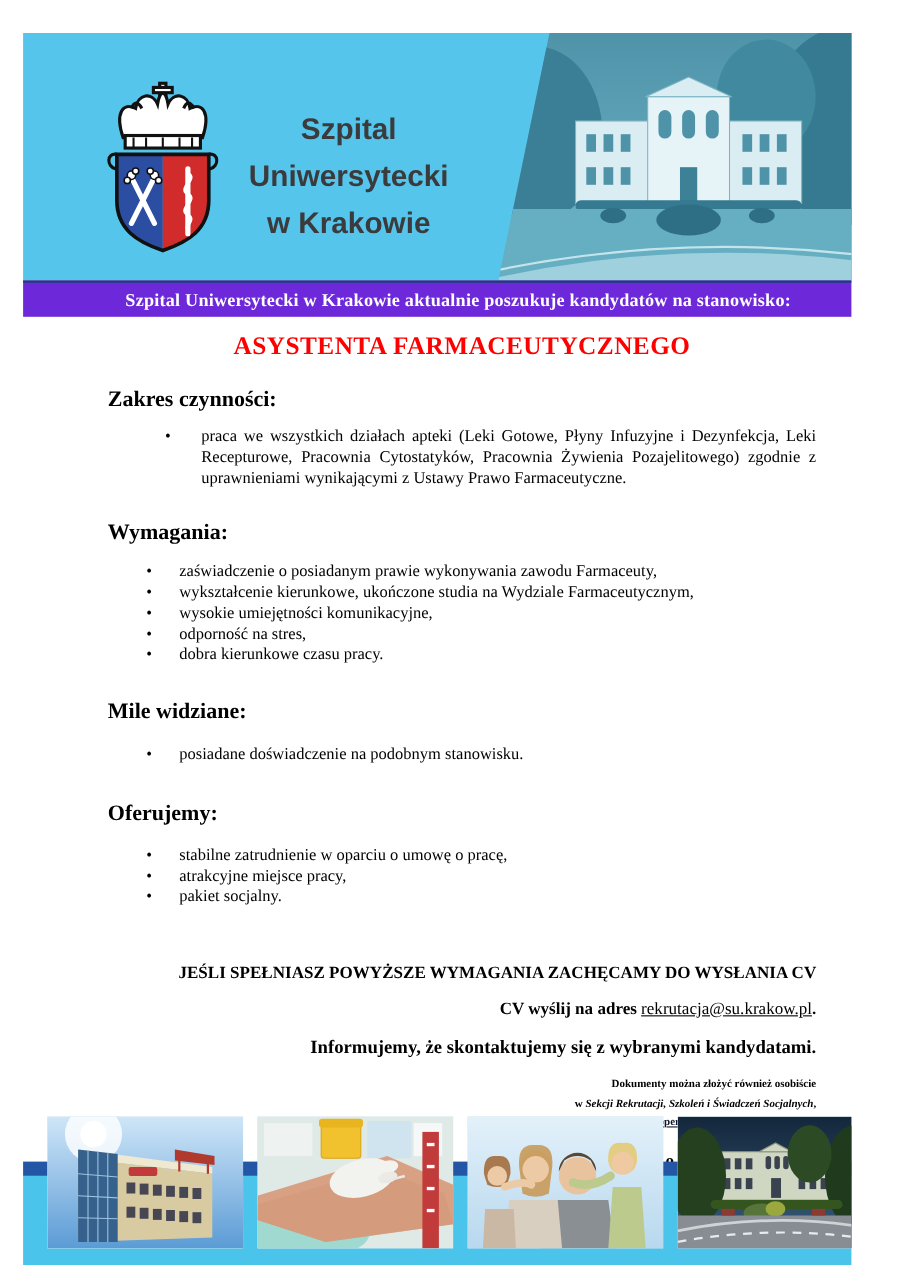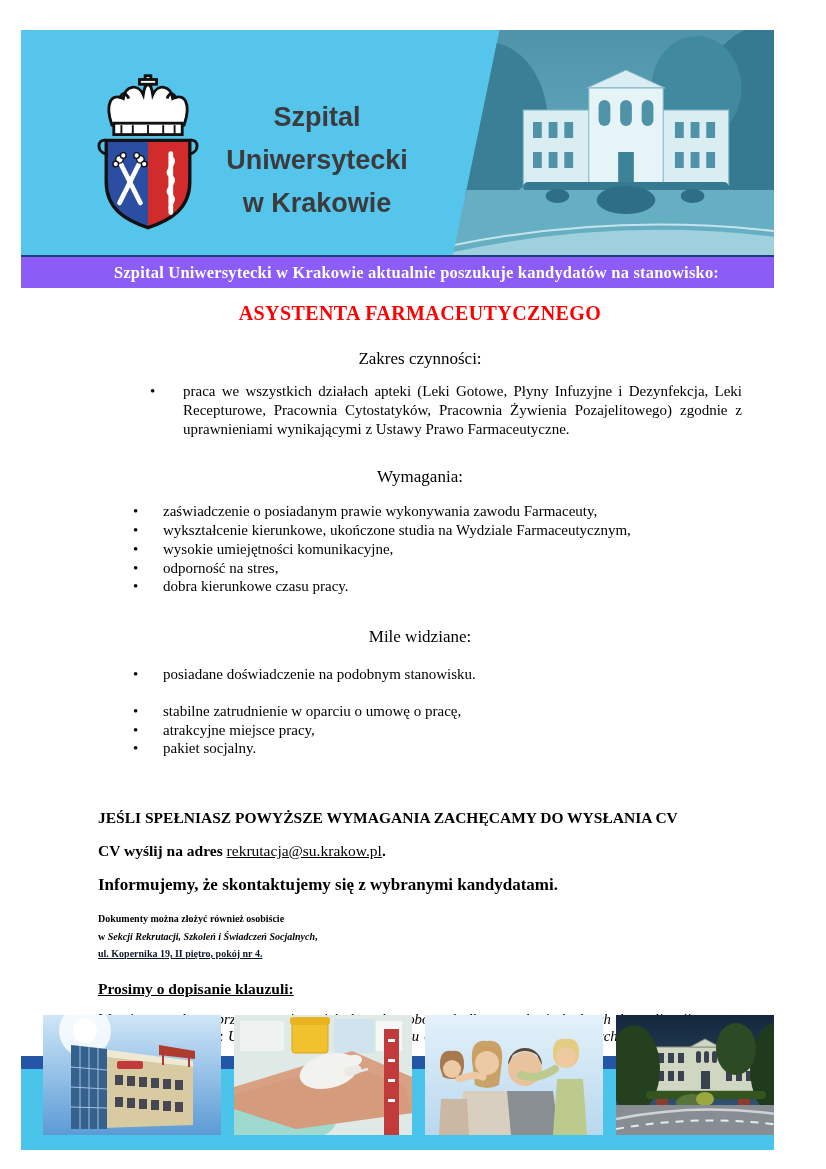--- a/index.html
+++ b/index.html
@@ -10,41 +10,41 @@
   .header{position:absolute;left:21px;top:30px;width:791px;height:225px;background:#56C5EC;overflow:hidden;}
   .crest{position:absolute;left:70px;top:40px;width:114px;height:166px;}
   .org-name{position:absolute;left:196px;top:66px;width:200px;text-align:center;
             font-family:"Liberation Sans", sans-serif;font-weight:bold;color:#3b3b3d;
             font-size:27px;line-height:43px;}
   .header-photo{position:absolute;right:0;top:0;width:372px;height:225px;
                 clip-path:polygon(16% 0,100% 0,100% 100%,3.5% 100%);}
   .header-photo svg{display:block;width:100%;height:100%;}
 
   
-  .banner{position:absolute;left:21px;top:255px;width:791px;height:33px;background:#8b5cf6;
+  .banner{position:absolute;left:21px;top:255px;width:791px;height:33px;background:#6d28d9;
           border-top:2px solid #1c3f77;box-sizing:border-box;
           display:flex;align-items:center;justify-content:center;}
   .banner span{color:#ffffff;font-weight:bold;font-size:16.5px;letter-spacing:.2px;}
 
   
   .content{position:absolute;left:98px;top:288px;width:644px;font-size:15px;}
-  .job-title{margin:14px 0 0;text-align:center;font-size:20px;font-weight:bold;color:#FF0000;letter-spacing:.4px;}
-  .sec-h{font-weight:normal;font-size:17px;text-align:center;}
+  .job-title{margin:14px 0 0;text-align:center;font-size:23px;font-weight:bold;color:#FF0000;letter-spacing:.4px;}
+  .sec-h{font-weight:bold;font-size:20px;}
   .mt24{margin-top:24px}.mt29{margin-top:29px}.mt31{margin-top:31px}.mt32{margin-top:32px}
   ul{list-style:none;margin:0;padding:0;}
   ul.bullets{margin-top:15px;}
   ul.bullets-wide{margin-top:13px;}
   li{position:relative;line-height:1.25;}
   ul.bullets li{padding-left:65px;}
   ul.bullets li::before{content:"\2022";position:absolute;left:35px;}
   ul.bullets-wide li{padding-left:85px;text-align:justify;}
   ul.bullets-wide li::before{content:"\2022";position:absolute;left:52px;}
   ul.one{margin-top:18px;}
 
-  .ctr{text-align:left;}
+  .ctr{text-align:right;}
   .b{font-weight:bold;}
   .cta1{margin-top:51px;font-size:15.5px;}
   .cta2{margin-top:15px;font-size:15.5px;}
   .cta3{margin-top:15px;font-size:17px;}
   .email-link{color:#000000;text-decoration:underline;cursor:pointer;font-weight:normal;}
   .docs{margin-top:15px;line-height:17.5px;font-size:10px;}
   .addr{color:#0f172a;text-decoration:underline;}
   .clause-h{margin-top:17px;text-decoration:underline;font-size:15.5px;}
   .clause{margin-top:13px;font-style:italic;font-size:14.8px;line-height:17.5px;text-align:justify;}
   .it{font-style:italic;}
@@ -180,20 +180,21 @@
       <li>wysokie umiejętności komunikacyjne,</li>
       <li>odporność na stres,</li>
       <li>dobra kierunkowe czasu pracy.</li>
     </ul>
 
     <div class="sec-h mt31">Mile widziane:</div>
     <ul class="bullets one">
       <li>posiadane doświadczenie na podobnym stanowisku.</li>
     </ul>
 
+    <div class="sec-h mt32">Oferujemy:</div>
     <ul class="bullets one">
       <li>stabilne zatrudnienie w oparciu o umowę o pracę,</li>
       <li>atrakcyjne miejsce pracy,</li>
       <li>pakiet socjalny.</li>
     </ul>
 
     <div class="ctr b cta1">JEŚLI SPEŁNIASZ POWYŻSZE WYMAGANIA ZACHĘCAMY DO WYSŁANIA CV</div>
 
     <div class="ctr b cta2">
       <span>CV wyślij na adres </span><a class="email-link">rekrutacja@su.krakow.pl</a><span>.</span>

